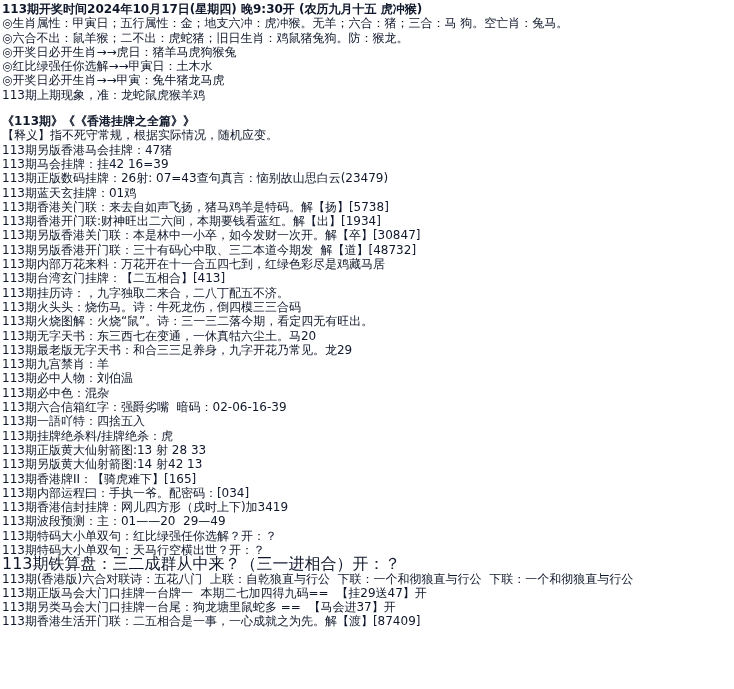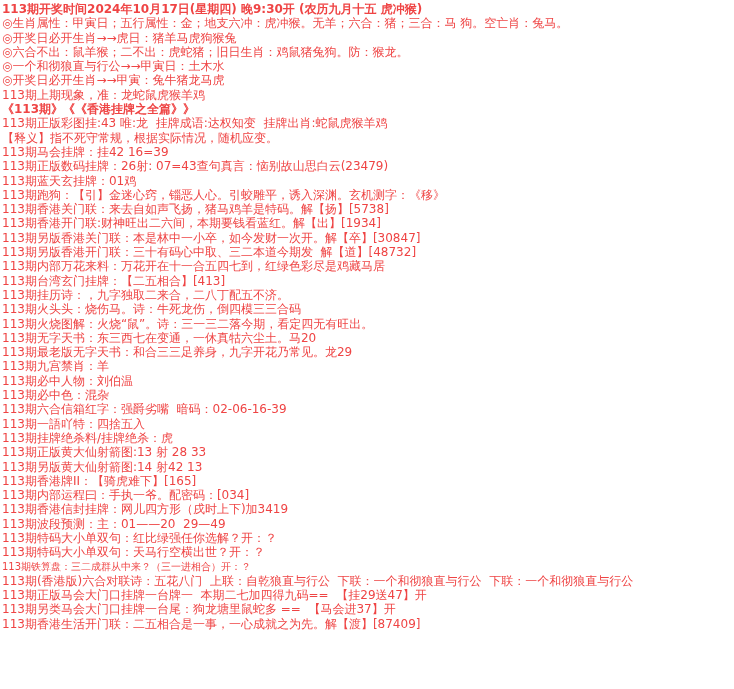--- a/index.html
+++ b/index.html
@@ -12,55 +12,55 @@
     height: 689px;
     overflow: hidden;
     font-family: "DejaVu Sans", "Liberation Sans", sans-serif;
   }
   #sheet {
     width: 734px;
     padding: 2px 0 0 2px;
     box-sizing: border-box;
   }
   .line {
-    color: #ef4444;
+    color: #0f172a;
     font-size: 12px;
     line-height: 14.3px;
     white-space: pre;
     letter-spacing: 0px;
     font-family: "DejaVu Sans", "Liberation Sans", sans-serif;
   }
   .line.bold {
     font-weight: bold;
+    margin-top: 12px;
   }
   .line.title {
     font-weight: bold;
   }
   .tiny {
-    font-size: 10px;
+    font-size: 16px;
   }
 </style>
 </head>
 <body>
 
 <div id="sheet">
   <div class="line title">113期开奖时间2024年10月17日(星期四) 晚9:30开 (农历九月十五 虎冲猴)</div>
   <div class="line">◎生肖属性：甲寅日；五行属性：金；地支六冲：虎冲猴。无羊；六合：猪；三合：马 狗。空亡肖：兔马。</div>
+  <div class="line">◎六合不出：鼠羊猴；二不出：虎蛇猪；旧日生肖：鸡鼠猪兔狗。防：猴龙。</div>
   <div class="line">◎开奖日必开生肖→→虎日：猪羊马虎狗猴兔</div>
-  <div class="line">◎六合不出：鼠羊猴；二不出：虎蛇猪；旧日生肖：鸡鼠猪兔狗。防：猴龙。</div>
-  <div class="line">◎一个和彻狼直与行公→→甲寅日：土木水</div>
+  <div class="line">◎红比绿强任你选解→→甲寅日：土木水</div>
   <div class="line">◎开奖日必开生肖→→甲寅：兔牛猪龙马虎</div>
   <div class="line">113期上期现象，准：龙蛇鼠虎猴羊鸡</div>
   <div class="line bold">《113期》《《香港挂牌之全篇》》</div>
-  <div class="line">113期正版彩图挂:43 唯:龙  挂牌成语:达权知变  挂牌出肖:蛇鼠虎猴羊鸡</div>
   <div class="line">【释义】指不死守常规，根据实际情况，随机应变。</div>
+  <div class="line">113期另版香港马会挂牌：47猪</div>
   <div class="line">113期马会挂牌：挂42 16=39</div>
   <div class="line">113期正版数码挂牌：26射: 07=43查句真言：恼别故山思白云(23479)</div>
   <div class="line">113期蓝天玄挂牌：01鸡</div>
-  <div class="line">113期跑狗：【引】金迷心窍，锱恶人心。引蛟雕平，诱入深渊。玄机测字：《移》</div>
   <div class="line">113期香港关门联：来去自如声飞扬，猪马鸡羊是特码。解【扬】[5738]</div>
   <div class="line">113期香港开门联:财神旺出二六间，本期要钱看蓝红。解【出】[1934]</div>
   <div class="line">113期另版香港关门联：本是林中一小卒，如今发财一次开。解【卒】[30847]</div>
   <div class="line">113期另版香港开门联：三十有码心中取、三二本道今期发  解【道】[48732]</div>
   <div class="line">113期内部万花来料：万花开在十一合五四七到，红绿色彩尽是鸡藏马居</div>
   <div class="line">113期台湾玄门挂牌：【二五相合】[413]</div>
   <div class="line">113期挂历诗：，九字独取二来合，二八丁配五不济。</div>
   <div class="line">113期火头头：烧伤马。诗：牛死龙伤，倒四模三三合码</div>
   <div class="line">113期火烧图解：火烧“鼠”。诗：三一三二落今期，看定四无有旺出。</div>
   <div class="line">113期无字天书：东三西七在变通，一休真牯六尘土。马20</div>

